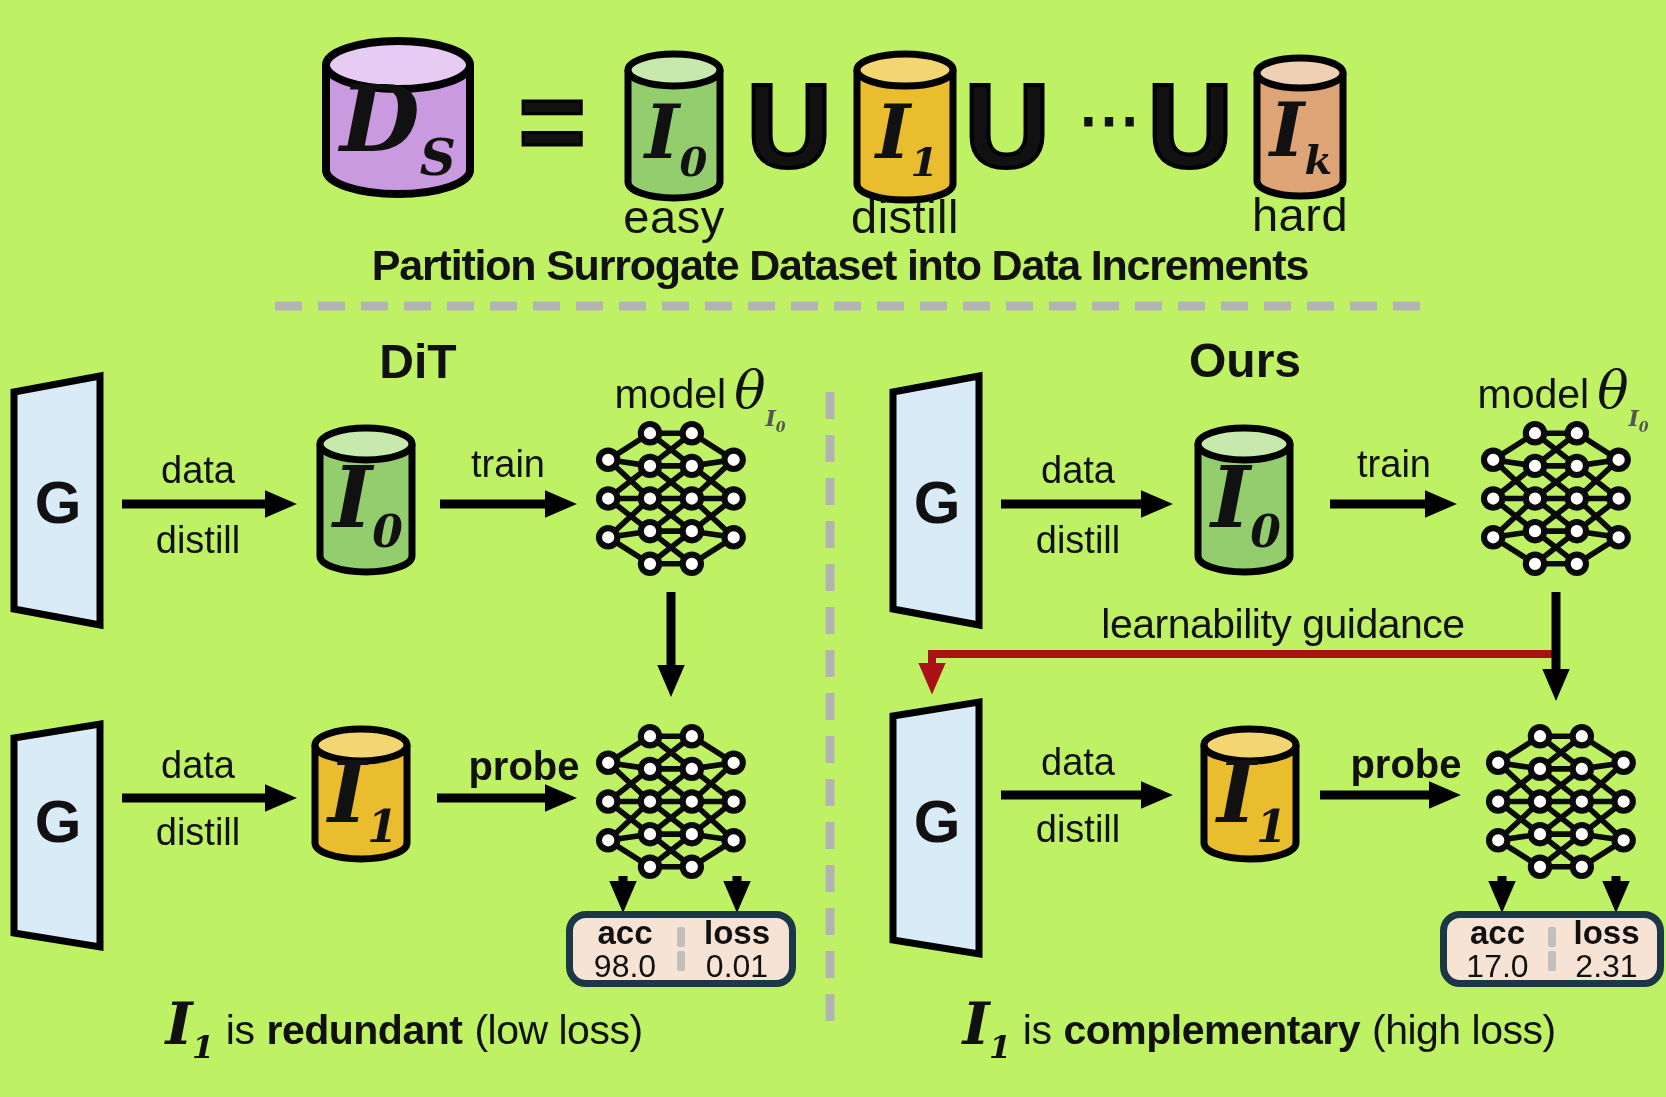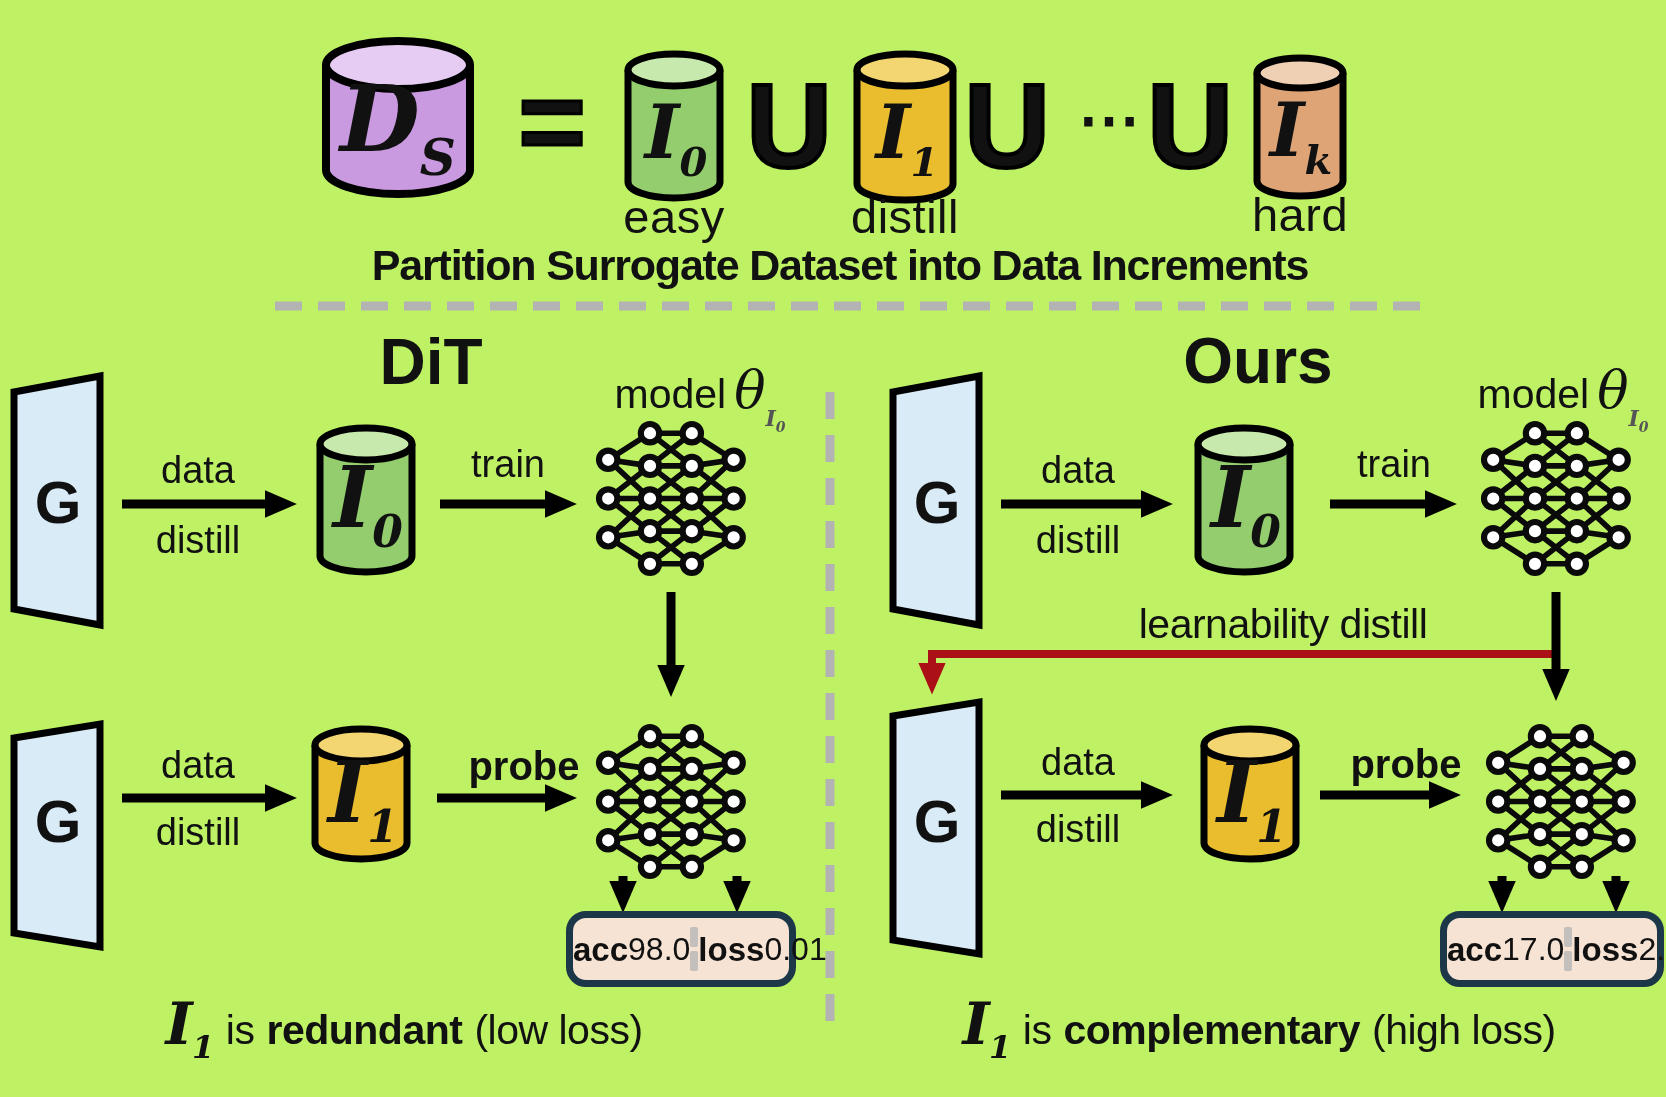--- a/index.html
+++ b/index.html
@@ -19,21 +19,21 @@
   .ds-label .msub{font-size:50px;vertical-align:-24px;}
   .equals{font-size:116px;font-weight:700;-webkit-text-stroke:3px #000;}
   .union{font-size:118px;font-weight:700;-webkit-text-stroke:4px #000;}
   .cdots{font-size:62px;font-weight:700;letter-spacing:2px;}
   .f-cyl-label .mi{font-size:74px;}
   .f-cyl-label .msub{font-size:40px;vertical-align:-18px;}
   .difficulty{font-size:47px;letter-spacing:.5px;}
   .partition-caption{font-size:43px;font-weight:700;letter-spacing:-1.2px;}
 
   
-  .panel-title{font-size:64px;font-weight:700;margin-left:13px;}
+  .panel-title{font-size:48px;font-weight:700;}
 
   
   .gen-label{font-size:60px;font-weight:700;}
 
   
   .arrow-lbl{font-size:38px;}
   .arrow-lbl-b{font-size:40px;font-weight:700;}
 
   
   .model-label{font-size:41px;}
@@ -44,21 +44,21 @@
   
   .cyl-label .mi{font-size:84px;}
   .cyl-label .msub{font-size:44px;vertical-align:-20px;}
 
   
   .guidance{font-size:41px;letter-spacing:-.5px;}
 
   
   .metrics{position:absolute;display:flex;box-sizing:border-box;background:#f6e3d4;
            border:7px solid #1c3848;border-radius:20px;align-items:stretch;}
-  .mcol{flex:1;display:flex;align-items:center;justify-content:center;line-height:1.02;padding-top:1px;}
+  .mcol{flex:1;display:flex;flex-direction:column;align-items:center;justify-content:center;line-height:1.02;padding-top:1px;}
   .mh{font-weight:700;font-size:33px;}
   .mv{font-size:32px;}
   .mdiv{width:8px;display:flex;flex-direction:column;justify-content:space-around;align-items:center;padding:7px 0;}
   .mdiv span{display:block;width:8px;height:20px;background:#c3bfbc;border-radius:2px;}
 
   
   .caption{font-size:41px;letter-spacing:-.5px;}
   .caption .mi{font-size:58px;font-weight:700;}
   .caption .msub{font-size:32px;vertical-align:-14px;margin-right:12px;}
   .caption .cv{margin-right:12px;}
@@ -273,21 +273,21 @@
     <div class="t arrow-lbl" style="left:1078px;top:470px">data</div>
     <div class="t arrow-lbl" style="left:1078px;top:540px">distill</div>
     <div class="t cyl-label" style="left:1246px;top:505px">
       <span class="mi">I</span><sub class="msub">0</sub>
     </div>
     <div class="t arrow-lbl" style="left:1394px;top:464px">train</div>
     <div class="t model-label" style="left:1563px;top:399px">
       <span>model</span><span class="theta">θ</span><sub class="tsub"><span>I</span><sub class="tsub0">0</sub></sub>
     </div>
 
-    <div class="t guidance" style="left:1283px;top:624px">learnability distill</div>
+    <div class="t guidance" style="left:1283px;top:624px">learnability guidance</div>
 
     <div class="t gen-label" style="left:937px;top:822px">G</div>
     <div class="t arrow-lbl" style="left:1078px;top:762px">data</div>
     <div class="t arrow-lbl" style="left:1078px;top:829px">distill</div>
     <div class="t cyl-label" style="left:1252px;top:800px">
       <span class="mi">I</span><sub class="msub">1</sub>
     </div>
     <div class="t arrow-lbl-b" style="left:1406px;top:764px">probe</div>
 
     <div class="metrics" style="left:1440px;top:911px;width:224px;height:76px">

